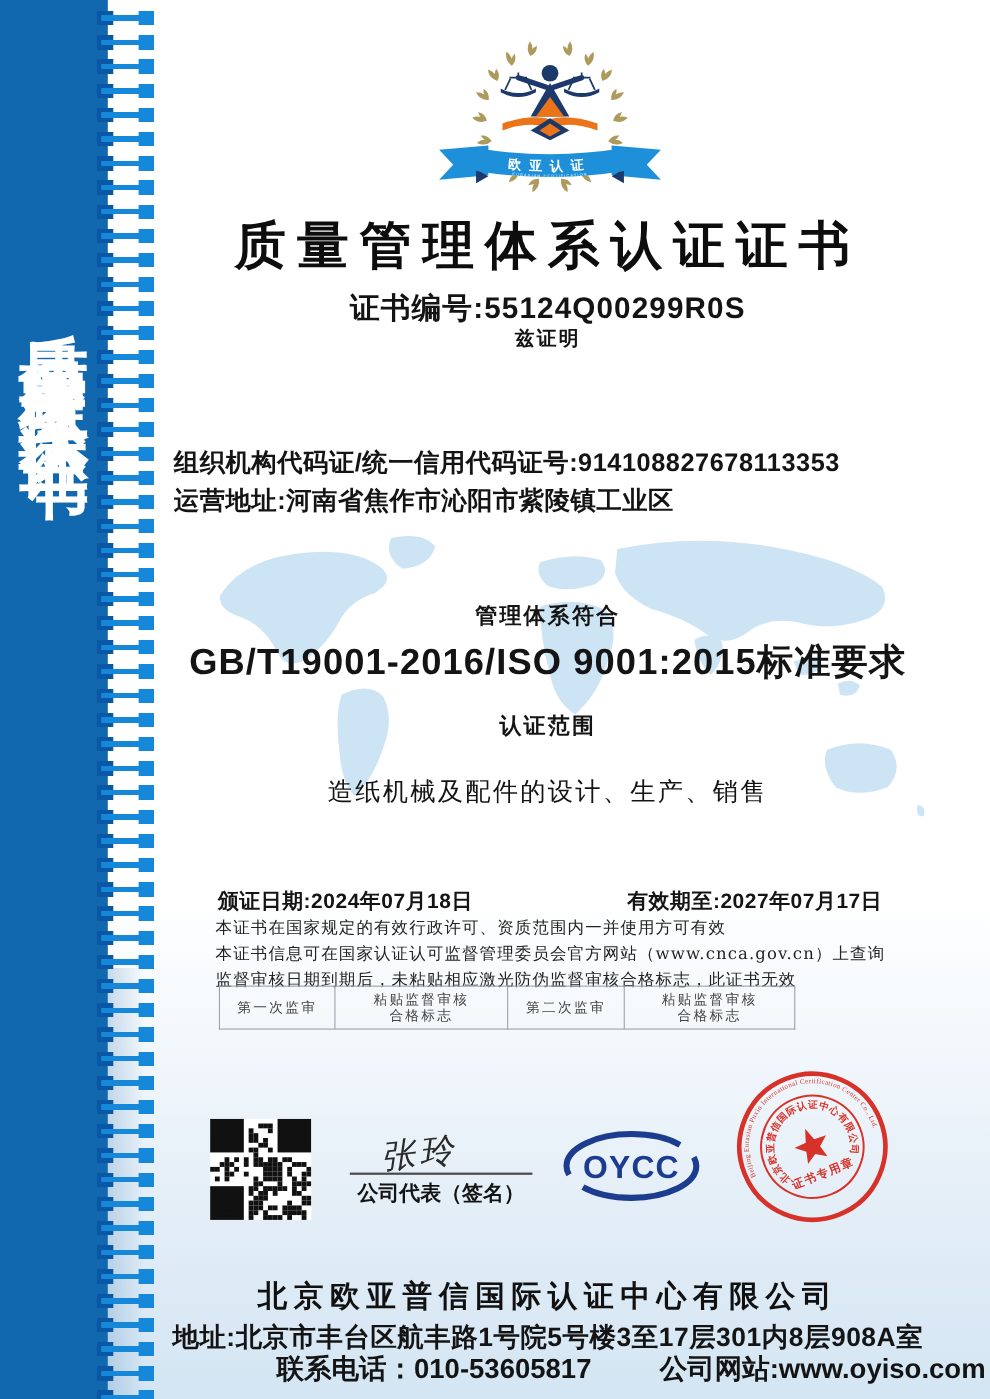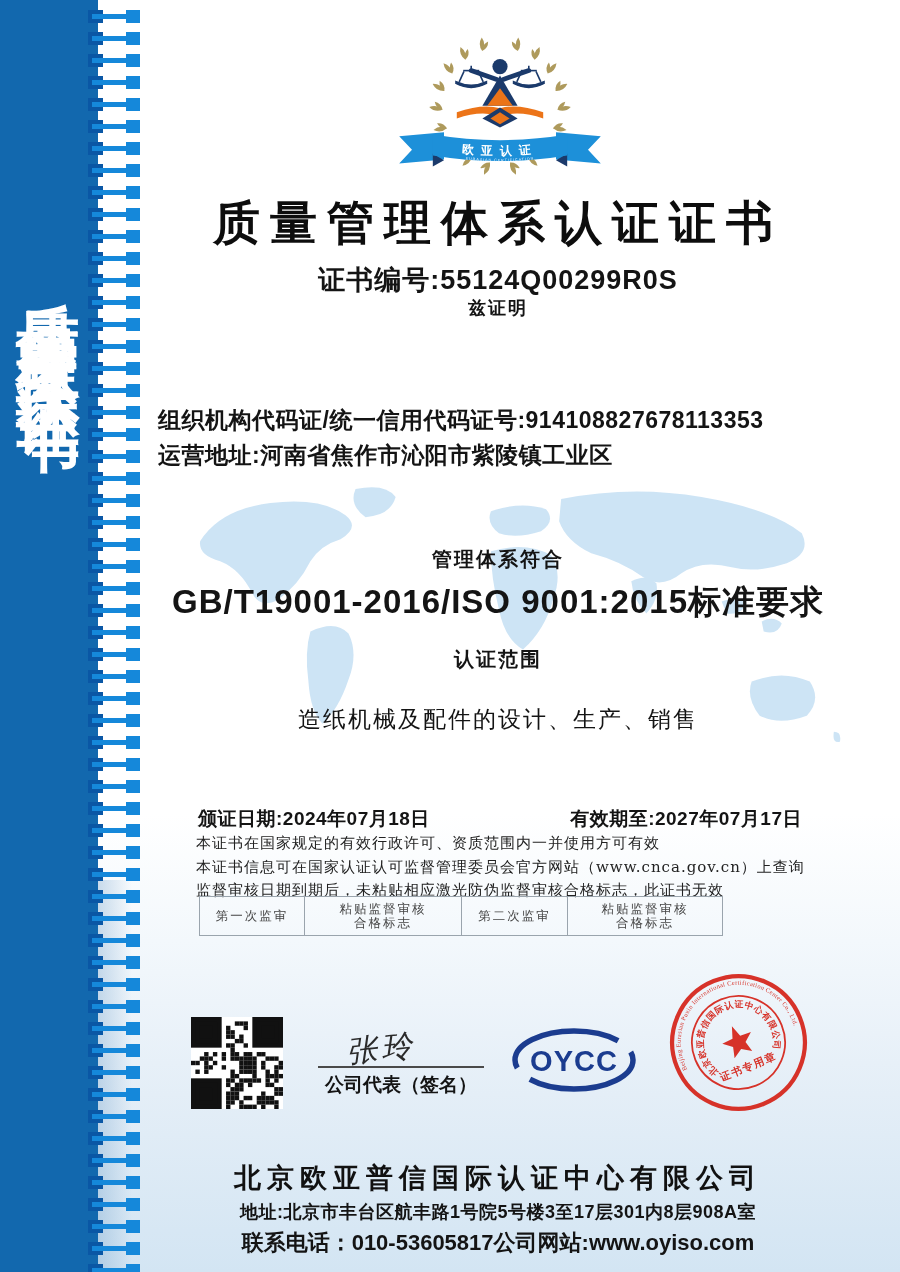--- a/index.html
+++ b/index.html
@@ -57,23 +57,23 @@
 
   .sig-name{position:absolute;left:346px;top:1028px;z-index:2;font-size:31px;color:#2a2a2a;
     font-family:"DejaVu Serif","Liberation Serif",serif;font-style:italic;transform:rotate(-6deg);letter-spacing:4px;}
   .sig-line{position:absolute;left:318px;top:1030px;width:166px;height:36px;border-bottom:2px solid #4a4a4a;z-index:1;}
   .sig-label{position:absolute;left:306px;top:1072px;width:190px;text-align:center;font-size:19px;font-weight:600;z-index:1;}
 
   .oycc{position:absolute;left:508px;top:1026px;width:132px;height:68px;z-index:1;}
   .stamp{position:absolute;left:668px;top:972px;width:141px;height:141px;z-index:2;opacity:.95;}
 
   .footer-company{top:1160px;font-size:27px;font-weight:700;letter-spacing:6px;color:#111;}
-  .footer-address{top:1200px;font-size:18px;font-weight:600;letter-spacing:.5px;}
-  .footer-contact{position:absolute;left:100px;top:1228px;width:796px;display:flex;justify-content:center;
-    font-size:22px;font-weight:600;z-index:1;}
+  .footer-address{top:1200px;font-size:24px;font-weight:600;letter-spacing:.5px;}
+  .footer-contact{position:absolute;left:100px;top:1228px;width:796px;display:flex;justify-content:flex-end;gap:62px;
+    font-size:25px;font-weight:600;z-index:1;}
 </style>
 </head>
 <body>
 
 <div class="page">
 
   <svg class="map" viewBox="0 0 710 315">
     <g fill="var(--map-blue)">
       <path d="M40,60 Q60,28 110,22 Q160,16 185,34 Q200,46 180,58 Q160,64 150,80 Q138,104 118,118 Q100,128 92,112 Q80,88 60,80 Q38,74 40,60 Z"></path>
       <path d="M195,8 Q225,2 235,16 Q230,34 205,36 Q188,24 195,8 Z"></path>

